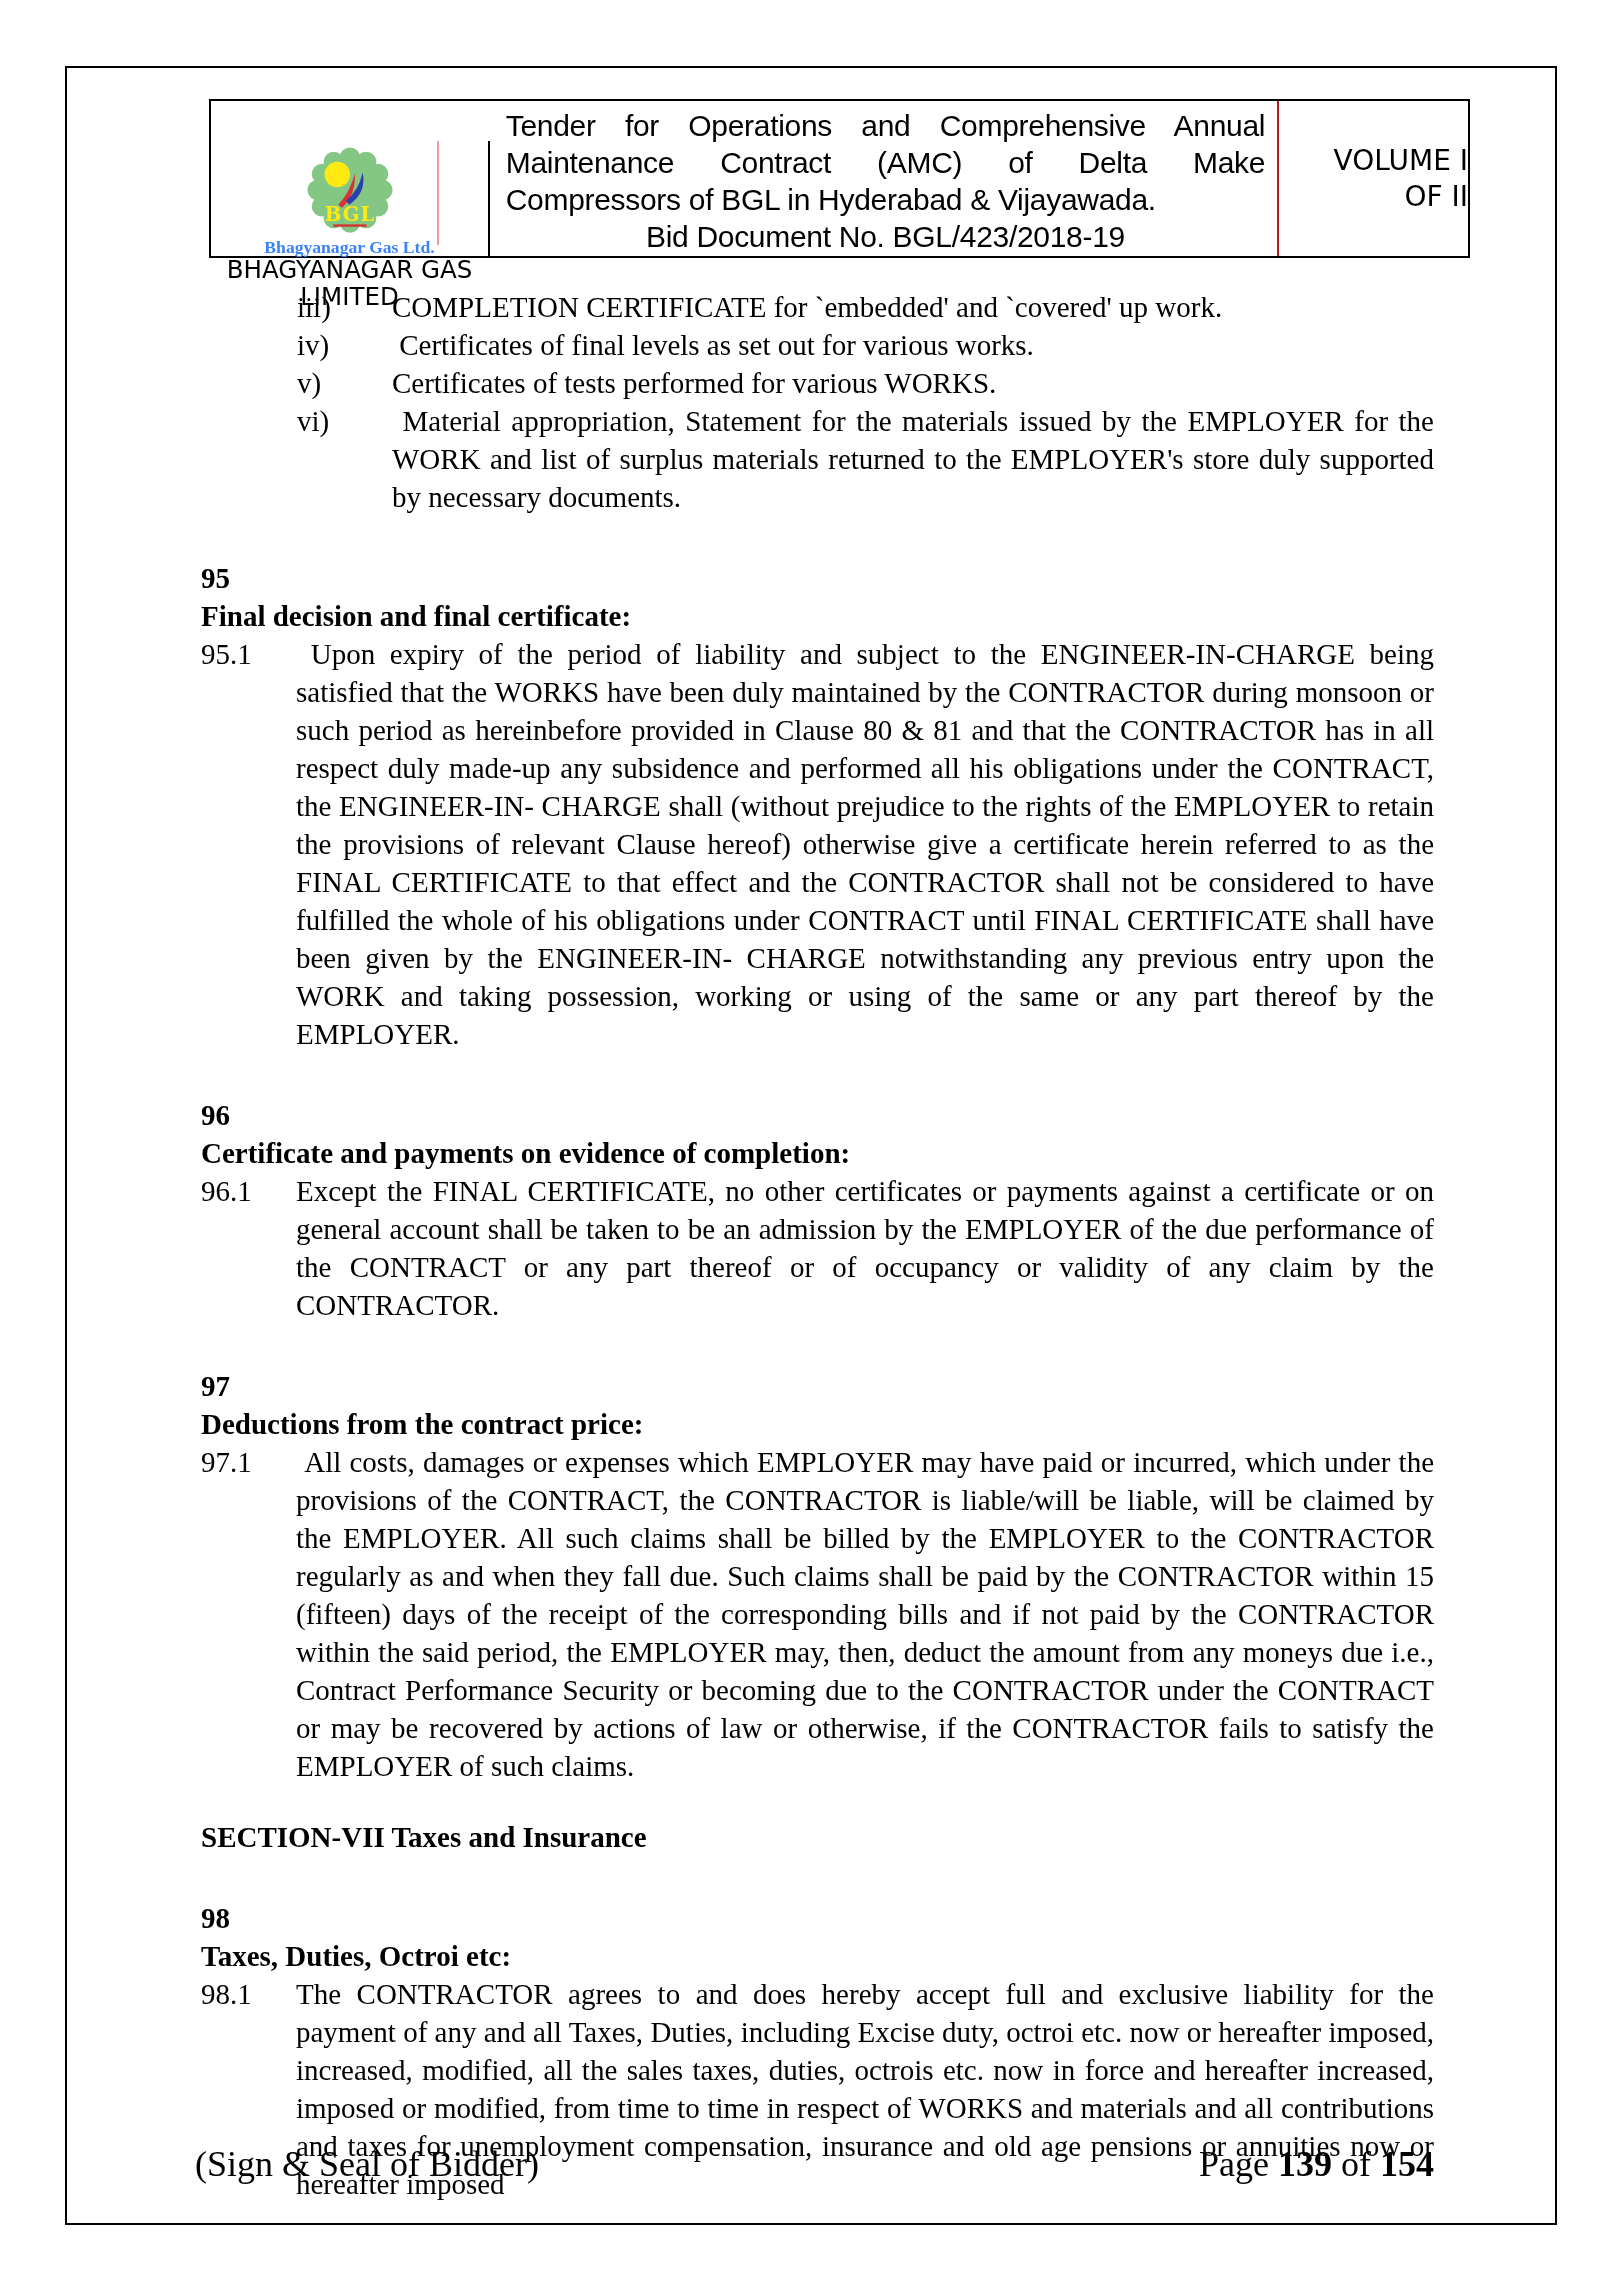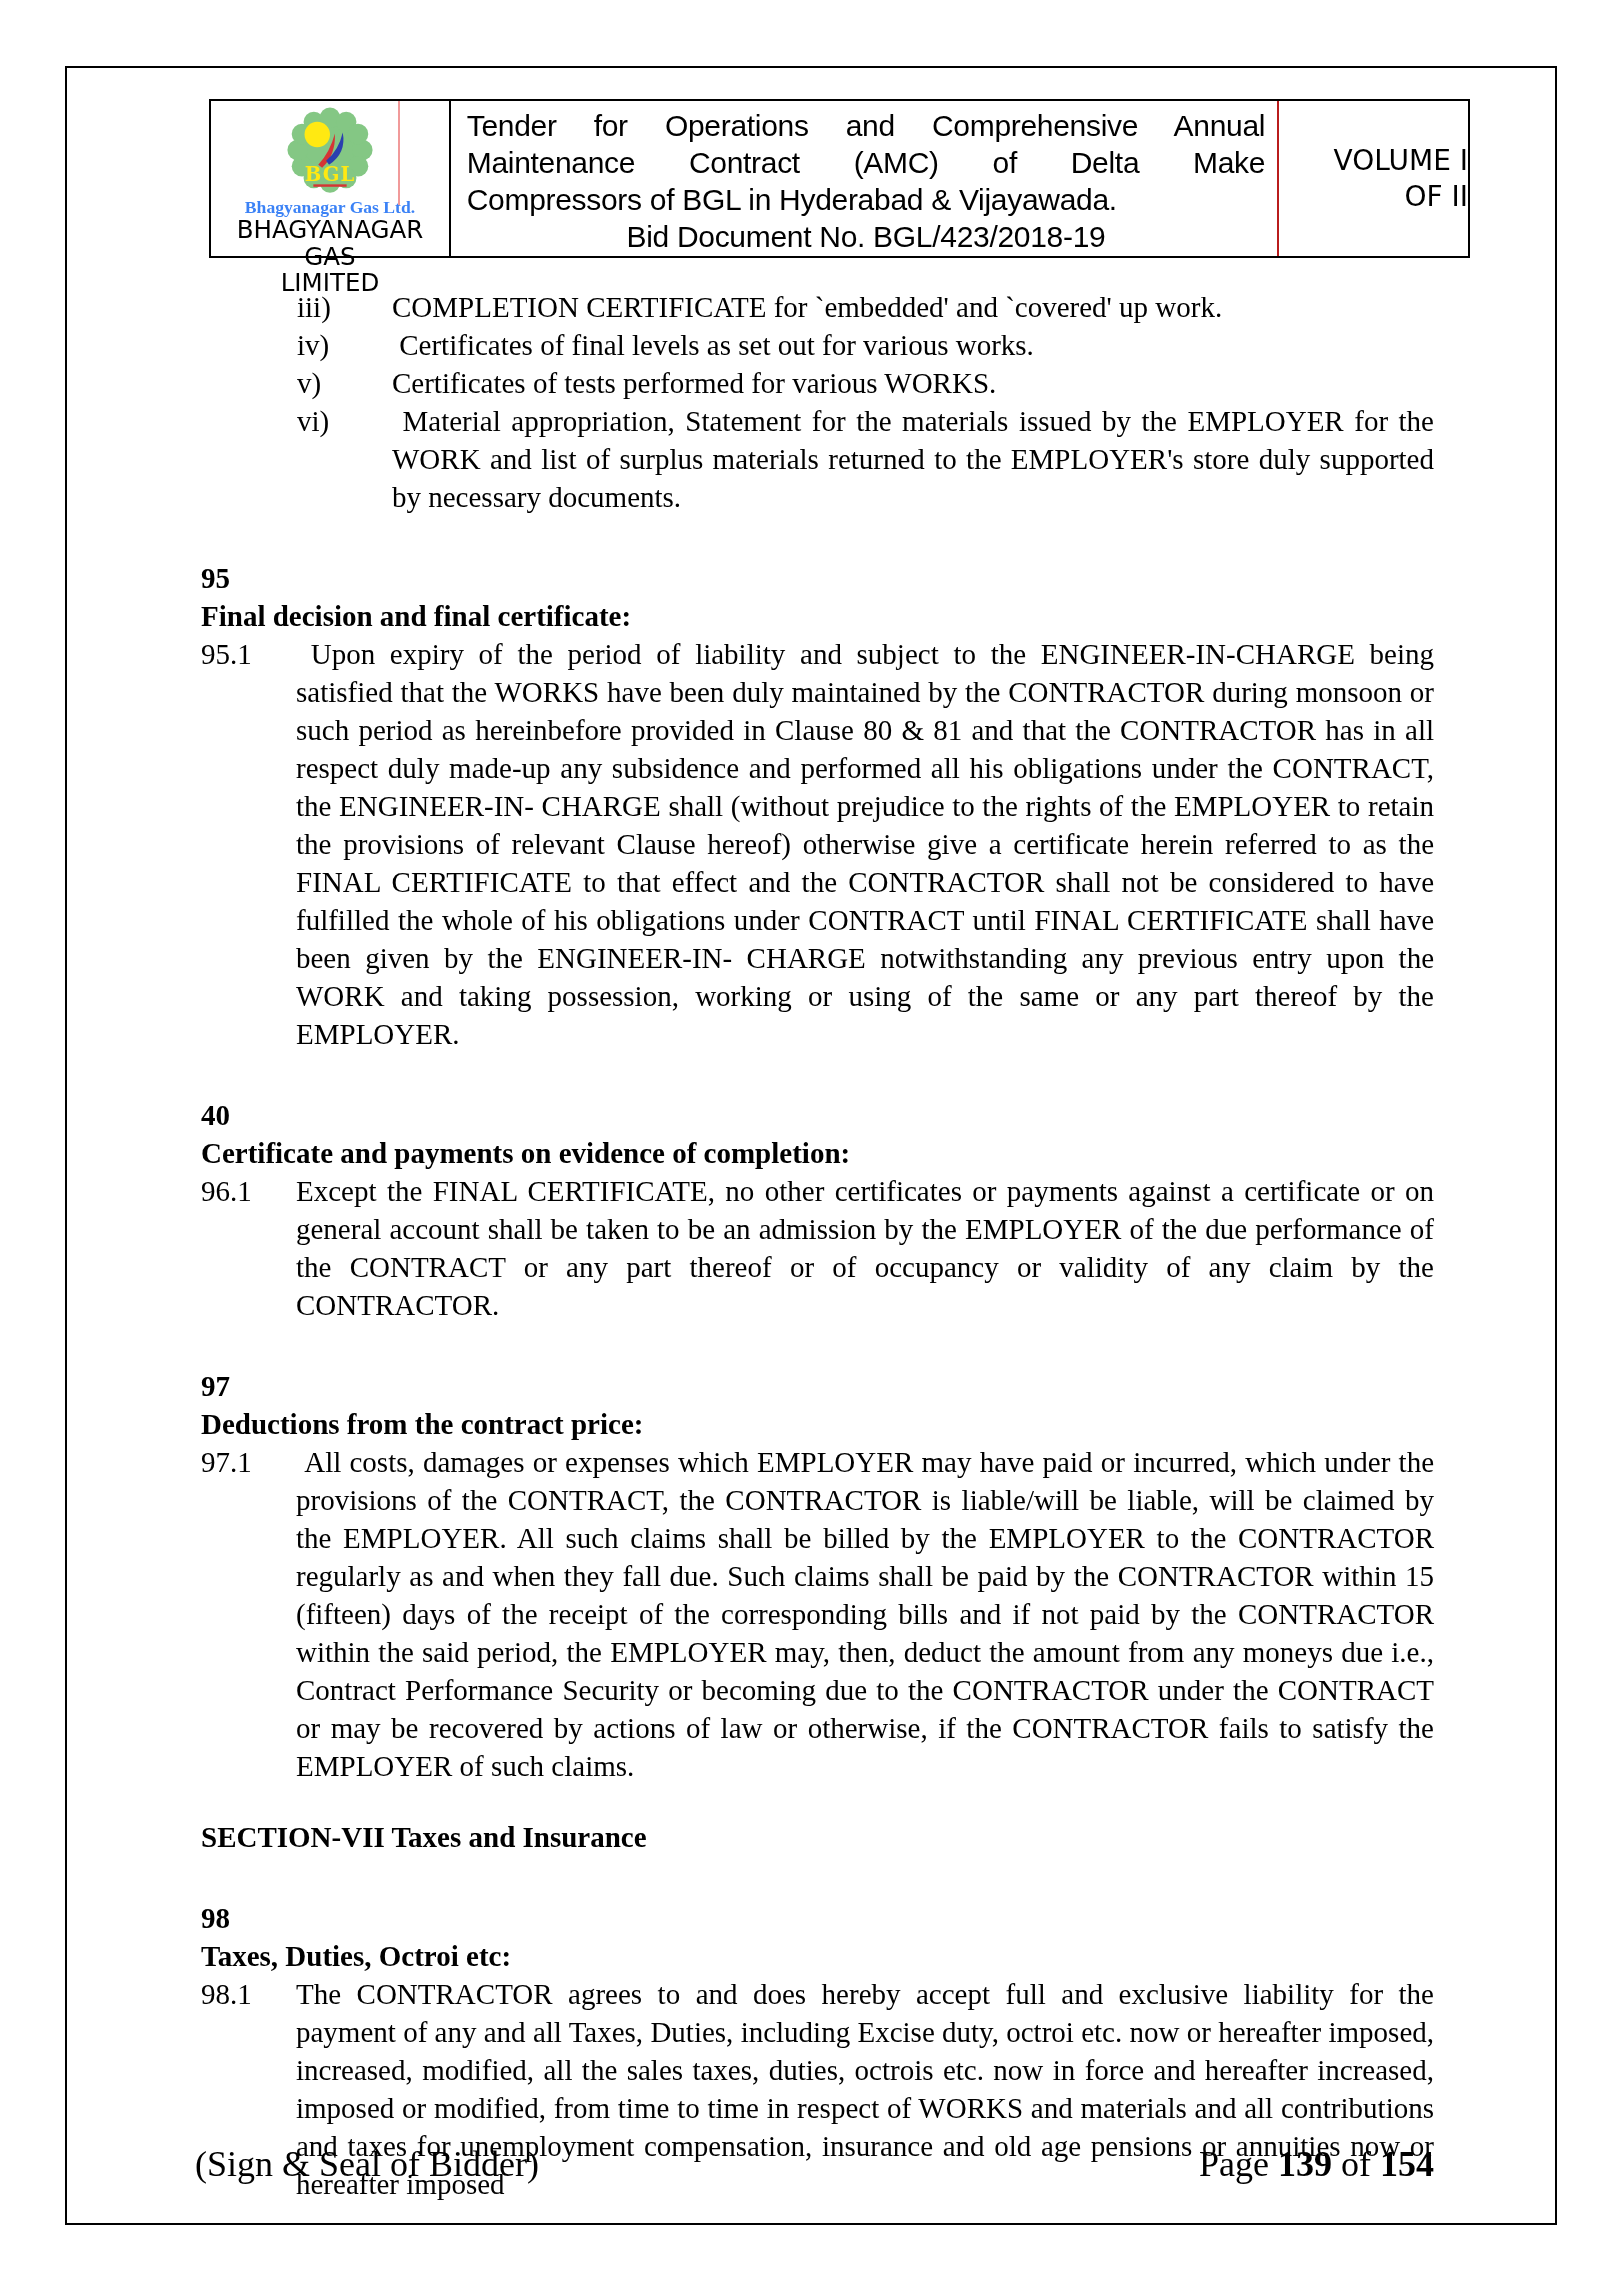--- a/index.html
+++ b/index.html
@@ -3,22 +3,22 @@
 <meta charset="utf-8">
 <style>
   html,body{margin:0;padding:0;background:#ffffff;}
   .page{position:relative;width:1621px;height:2292px;background:#fff;
         font-family:"Liberation Serif",serif;color:#000;overflow:hidden;}
   .frame{position:absolute;left:65px;top:66px;width:1492px;height:2159px;
          border:2.9px solid #000;box-sizing:border-box;}
   
   .header-table{position:absolute;left:209px;top:99px;width:1261px;height:159px;
                 border:2px solid #000;box-sizing:border-box;display:flex;background:#fff;}
-  .cell-logo{width:240px;flex:none;border-right:2px solid #000;box-sizing:border-box;
-             position:relative;text-align:center;}
+  .cell-logo{width:279px;flex:none;border-right:2px solid #000;box-sizing:border-box;
+             position:relative;text-align:center;margin-top:40px;}
   .cell-title{flex:1;border-right:2px solid #b91c1c;box-sizing:border-box;
               padding:5.9px 11.8px 2px 15.7px;font-family:Liberation Sans, sans-serif;
               font-size:30px;line-height:37px;letter-spacing:-0.3px;}
   .t-just{text-align:justify;text-align-last:justify;}
   .t-left{text-align:left;}
   .t-center{text-align:center;}
   .cell-volume{width:189px;flex:none;display:flex;flex-direction:column;justify-content:center;
                text-align:right;font-family:"DejaVu Sans",sans-serif;font-size:28px;line-height:36px;}
   .red-line{position:absolute;right:49px;top:0;width:2px;height:104px;background:#f19a9a;}
   .logo-wrap{margin:4.9px auto 0 auto;width:98px;height:94px;}
@@ -114,21 +114,21 @@
     <div class="row bold m-head">
       <div class="num">95</div>
       <div class="txt t-left">Final decision and final certificate:</div>
     </div>
     <div class="row">
       <div class="num">95.1</div>
       <div class="txt">&nbsp;Upon expiry of the period of liability and subject to the ENGINEER-IN-CHARGE being satisfied that the WORKS have been duly maintained by the CONTRACTOR during monsoon or such period as hereinbefore provided in Clause 80 &amp; 81 and that the CONTRACTOR has in all respect duly made-up any subsidence and performed all his obligations under the CONTRACT, the ENGINEER-IN- CHARGE shall (without prejudice to the rights of the EMPLOYER to retain the provisions of relevant Clause hereof) otherwise give a certificate herein referred to as the FINAL CERTIFICATE to that effect and the CONTRACTOR shall not be considered to have fulfilled the whole of his obligations under CONTRACT until FINAL CERTIFICATE shall have been given by the ENGINEER-IN- CHARGE notwithstanding any previous entry upon the WORK and taking possession, working or using of the same or any part thereof by the EMPLOYER.</div>
     </div>
 
     <div class="row bold m-head">
-      <div class="num">40</div>
+      <div class="num">96</div>
       <div class="txt t-left">Certificate and payments on evidence of completion:</div>
     </div>
     <div class="row">
       <div class="num">96.1</div>
       <div class="txt">Except the FINAL CERTIFICATE, no other certificates or payments against a certificate or on general account shall be taken to be an admission by the EMPLOYER of the due performance of the CONTRACT or any part thereof or of occupancy or validity of any claim by the CONTRACTOR.</div>
     </div>
 
     <div class="row bold m-head">
       <div class="num">97</div>
       <div class="txt t-left">Deductions from the contract price:</div>

